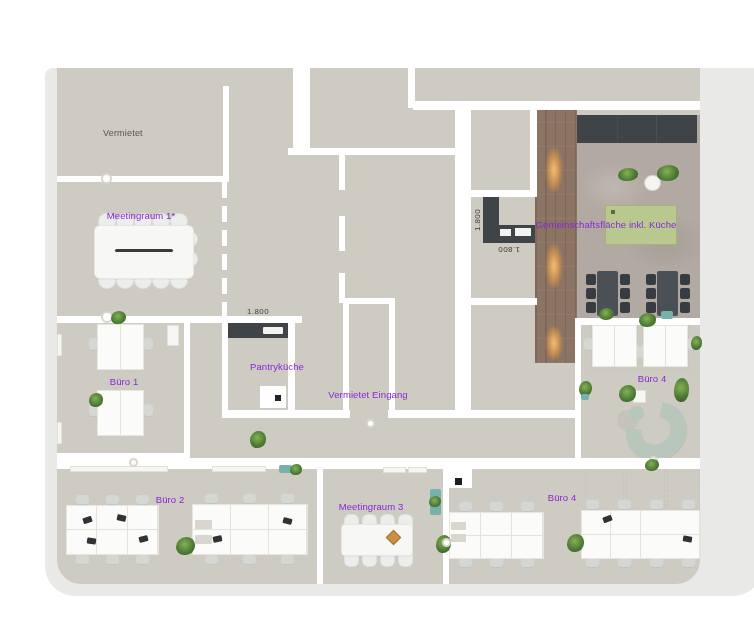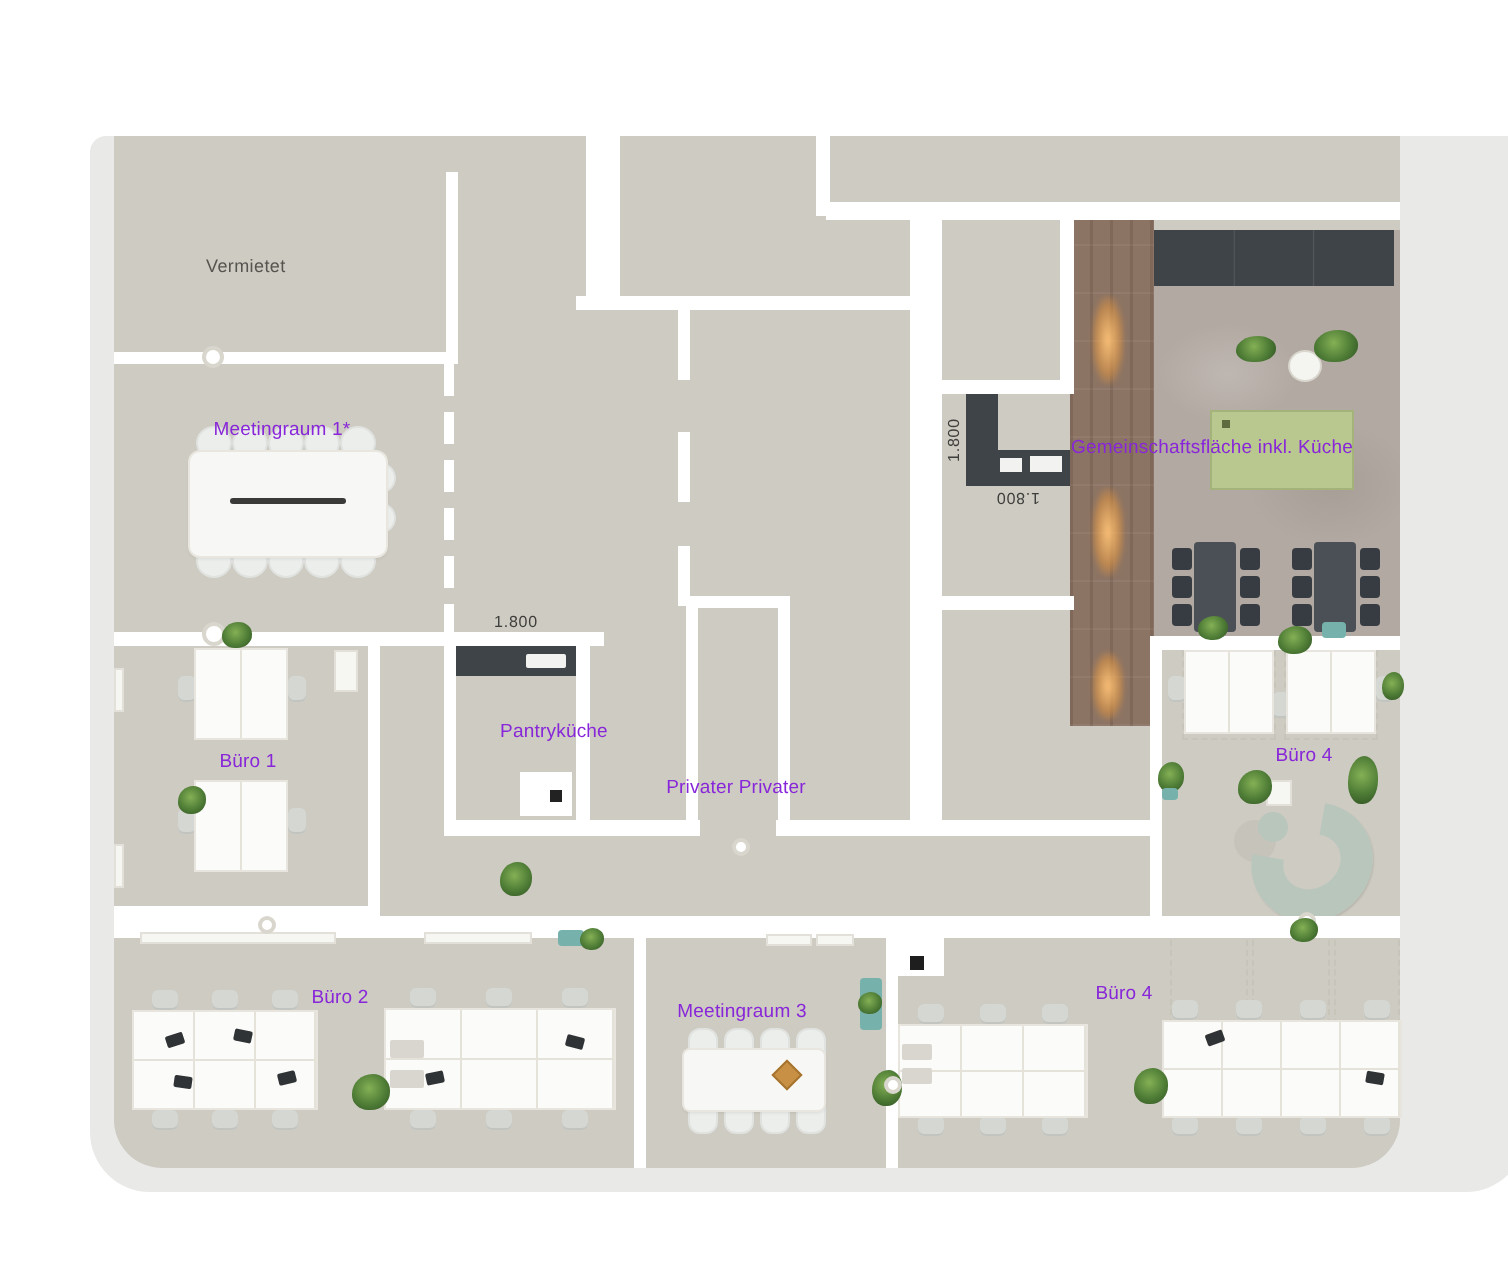--- a/index.html
+++ b/index.html
@@ -147,21 +147,21 @@
     <span class="dim" style="left:213px;top:243px;">1.800</span>
     <div class="counter" style="left:183px;top:255px;width:62px;height:15px;"></div>
     <div class="abs" style="left:218px;top:259px;width:20px;height:7px;background:#f2f2f0;border-radius:1px;z-index:4;"></div>
     <span class="lbl" style="left:212px;top:298px;margin-left:20px;">Pantryküche</span>
     <div class="abs" style="left:215px;top:318px;width:26px;height:22px;background:#ffffff;z-index:3;"></div>
     <div class="abs" style="left:230px;top:327px;width:6px;height:6px;background:#222;z-index:4;"></div>
     <div class="pl" style="left:205px;top:363px;width:16px;height:17px;"></div>
   </div>
 
   <div>
-    <span class="lbl" style="left:323px;top:326px;">Privater Privater</span>
+    <span class="lbl" style="left:323px;top:326px;">Vermietet Eingang</span>
   </div>
 
   <div>
     <span class="lbl" style="left:561px;top:156px;">Gemeinschaftsfläche inkl. Küche</span>
     <span class="dim" style="left:432px;top:152px;--r:-90deg;">1.800</span>
     <span class="dim" style="left:464px;top:181px;--r:180deg;">1.800</span>
     <div class="counter" style="left:438px;top:127px;width:16px;height:48px;"></div>
     <div class="counter" style="left:438px;top:157px;width:52px;height:18px;"></div>
     <div class="abs" style="left:455px;top:161px;width:11px;height:7px;background:#f2f2f0;z-index:4;"></div>
     <div class="abs" style="left:470px;top:160px;width:16px;height:8px;background:#f2f2f0;z-index:4;"></div>

